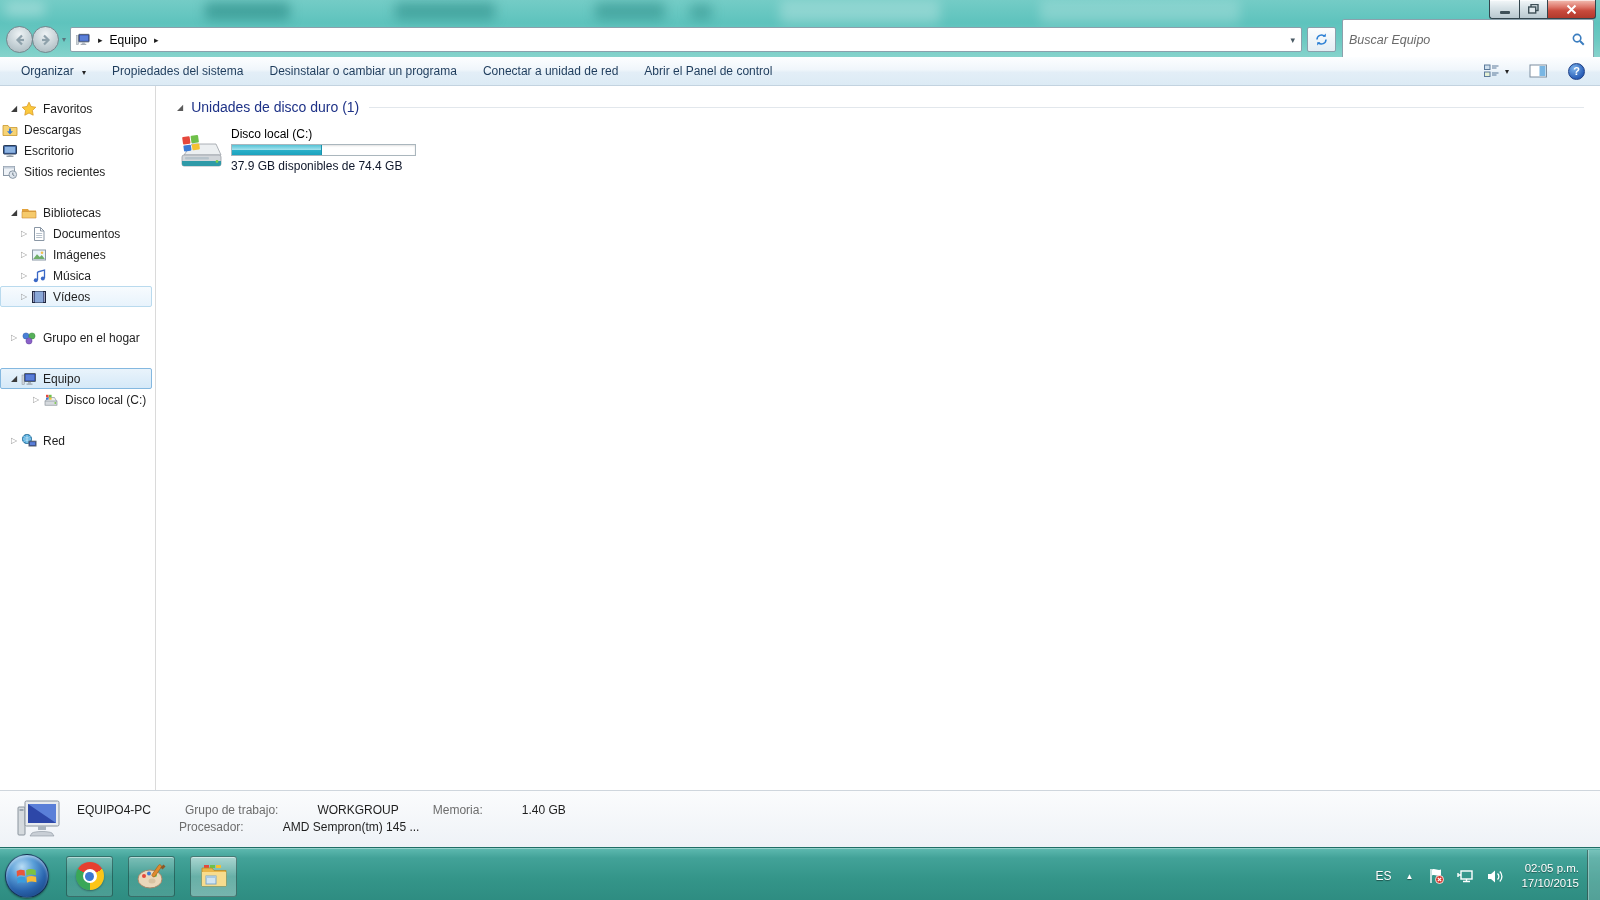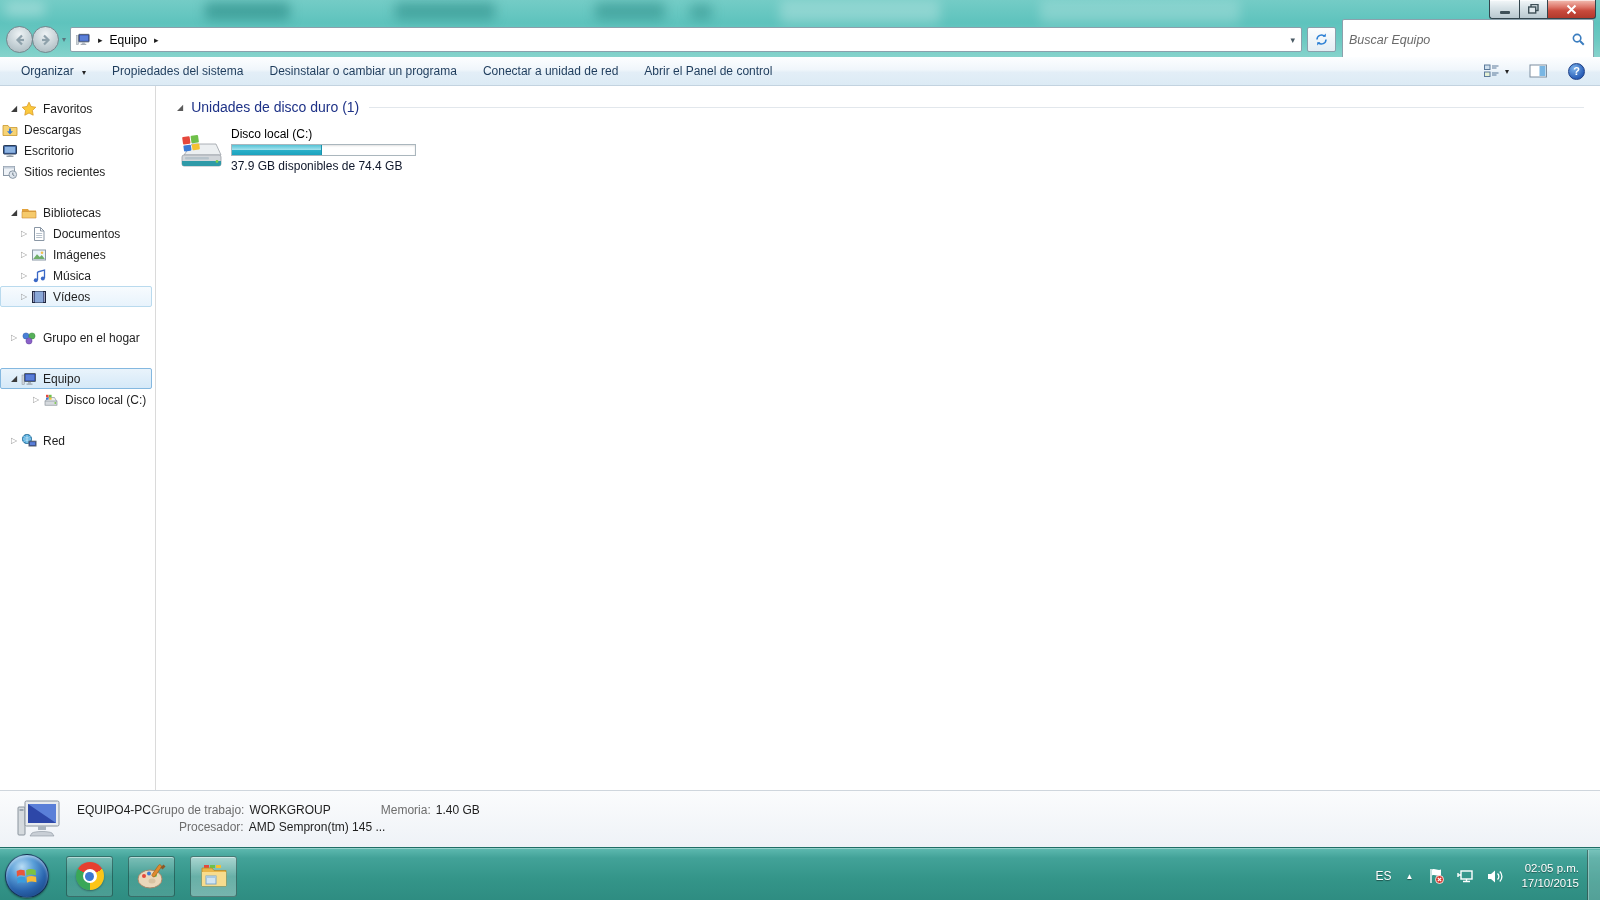--- a/index.html
+++ b/index.html
@@ -87,25 +87,25 @@
   .capacity-bar { width:185px; height:12px; background:#fff; border:1px solid #aab6bd; box-shadow:inset 0 1px 2px rgba(0,0,0,.12); }
   .capacity-fill { height:100%; width:49%;
     background:linear-gradient(180deg,#55c3d6 0%,#9fe0ec 45%,#2bb0c9 50%,#1ca2be 100%);
     border-right:1px solid #1793ad; }
   .drive-free { color:#0f172a; margin-top:3px; }
 
   
   .details { height:57px; border-top:1px solid #cfd6dd; background:linear-gradient(180deg,#fbfcfd,#eef2f7);
     display:flex; align-items:center; padding-left:16px; }
   .details-icon { flex:0 0 auto; margin-right:13px; }
-  .details-text .row1, .details-text .row2 { display:flex; align-items:center; line-height:17px; }
+  .details-text .row1, .details-text .row2 { display:flex; align-items:center; line-height:17px;gap:34px; }
   .dt-name { color:#1e1e1e; width:74px; }
   .dt-label { color:#6d6d6d; margin-right:5px; }
   .dt-val { color:#1e1e1e; }
-  .dt-mem { margin-left:50px; }
+  .dt-mem { }
   .row2 { padding-left:102px; }
 
   
   .taskbar { height:57px; background:linear-gradient(180deg,#5fbab1 0%,#42a298 18%,#349589 55%,#2d8b80 100%);
     border-top:1px solid #1f6e66; box-shadow:inset 0 1px 0 rgba(255,255,255,.35);
     display:flex; align-items:center; padding-left:3px; position:relative; }
   .start-orb { width:44px; height:44px; border-radius:50%; margin:0 2px;
     background:radial-gradient(circle at 38% 28%, #b9ddf5 0%, #5a9fd8 30%, #2a64ad 60%, #123a74 95%);
     border:1px solid rgba(0,0,0,.45); box-shadow:inset 0 2px 3px rgba(255,255,255,.5), 0 1px 2px rgba(0,0,0,.4);
     display:flex; align-items:center; justify-content:center; }

